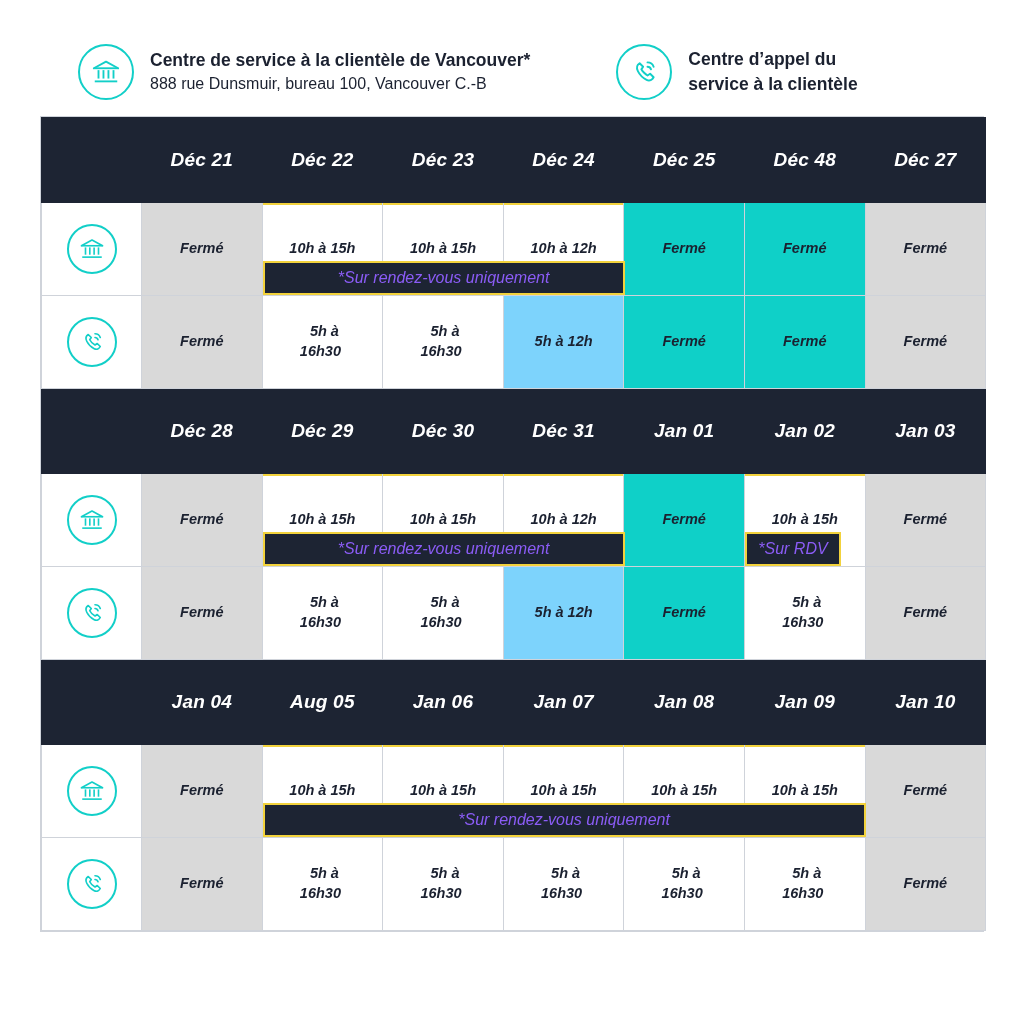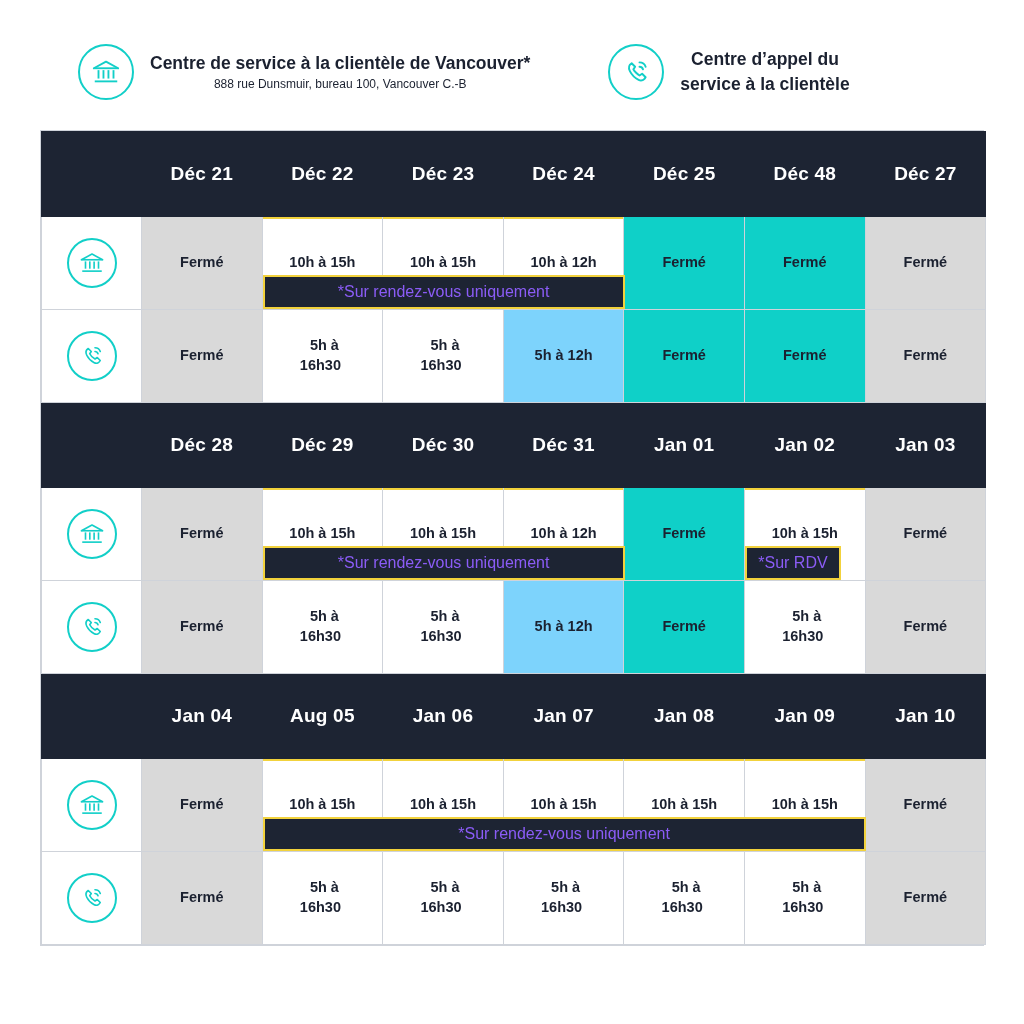--- a/index.html
+++ b/index.html
@@ -19,22 +19,21 @@
     width: 1024px;
     height: 1024px;
     box-sizing: border-box;
   }
 
   
   .legend {
     display: flex;
     align-items: flex-start;
     padding: 44px 0 0 78px;
-    gap: 8px;
-    text-align: center;
+    gap: 16px;
   }
   .legend-item {
     display: flex;
     align-items: center;
     gap: 16px;
   }
   .legend-item.second {
     margin-left: 70px;
   }
   .legend-icon {
@@ -50,37 +49,38 @@
   }
   .legend-icon svg { display:block; }
   .legend-text .line1 {
     font-size: 17.5px;
     font-weight: bold;
     color: #1b2130;
     line-height: 1.42;
     white-space: nowrap;
   }
   .legend-text .line2 {
-    font-size: 12px;
+    font-size: 16px;
     font-weight: normal;
     color: #1b2130;
     line-height: 1.42;
     white-space: nowrap;
   }
   .legend-text.twoline .line1,
   .legend-text.twoline .line2 {
     font-weight: bold;
     font-size: 17.5px;
   }
 
   
   .cal-wrap {
-    margin: 30px 40px 0 40px;
+    margin: 16px 40px 0 40px;
     border: 1px solid #cfd3da;
     box-sizing: border-box;
+    font-style: italic;
   }
   table.cal {
     border-collapse: collapse;
     width: 944px;
     table-layout: fixed;
   }
   table.cal td {
     border: 1px solid #cfd3da;
     text-align: center;
     vertical-align: middle;

